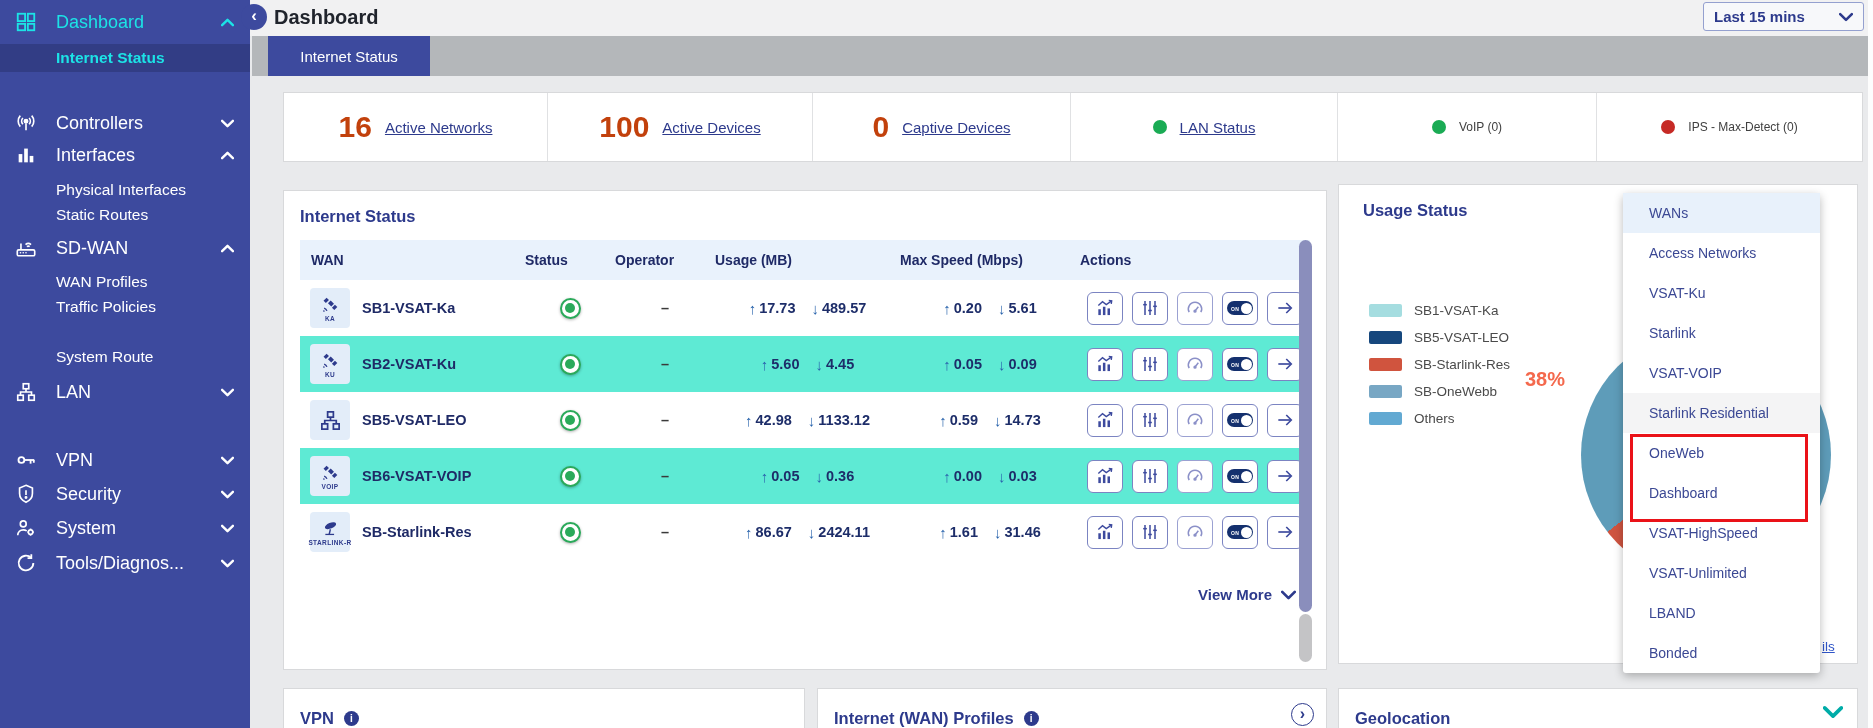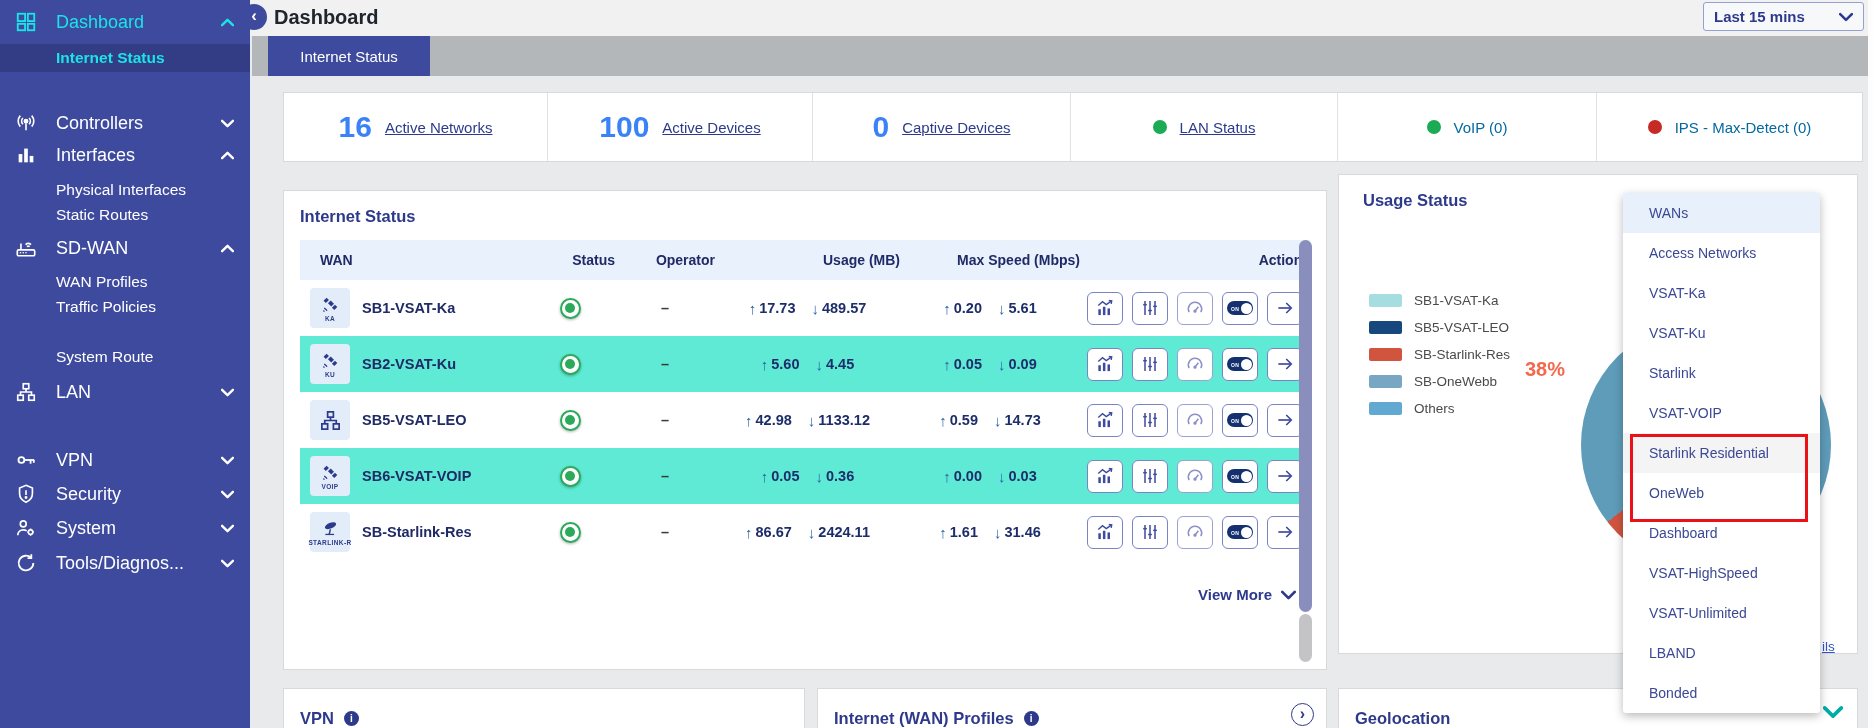--- a/index.html
+++ b/index.html
@@ -40,31 +40,31 @@
 
   
   .panel{position:absolute;background:#fff;border:1px solid #d8d9db;box-sizing:border-box}
   .panel-title{font-size:16.5px;font-weight:700;color:#2d3a8c}
 
   
   #stats-panel{left:283px;top:92px;width:1580px;height:70px;display:grid;
     grid-template-columns:263px 265px 258px 267px 259px 1fr}
   .stat-cell{display:flex;align-items:center;justify-content:center;gap:13px;border-left:1px solid #e0e1e3}
   .stat-cell:first-child{border-left:none}
-  .stat-num{font-size:30px;font-weight:700;color:#3b82f6}
+  .stat-num{font-size:30px;font-weight:700;color:#c2410c}
   .stat-link{font-size:15px;color:#2d3a8c;font-weight:500;text-decoration:underline;cursor:pointer}
-  .stat-plain{font-size:15px;color:#0369a1;font-weight:500;cursor:pointer}
+  .stat-plain{font-size:12px;color:#404040;font-weight:500;cursor:pointer}
   .stat-dot{width:14px;height:14px;border-radius:50%}
 
   
   #net-panel{left:283px;top:190px;width:1044px;height:480px;padding:16px 16px}
   .t-grid{display:grid;grid-template-columns:225px 90px 100px 185px 180px 1fr;align-items:center}
   .t-head{margin-top:14px;height:40px;background:#e9f2fc;font-size:14px;font-weight:700;color:#1f2a66}
-  .t-head>div{text-align:right}
-  .t-head .h-wan{text-align:left;padding-left:20px}
+  .t-head>div{text-align:left}
+  .t-head .h-wan{text-align:left;padding-left:11px}
   .t-row{height:56px;font-size:14.5px;color:#1f2a66}
   .t-row.alt{background:#5eead4}
   .c-wan{display:flex;align-items:center;gap:12px;padding-left:10px}
   .wan-tile{width:40px;height:40px;background:#e3edf9;border-radius:4px;display:flex;flex-direction:column;
     align-items:center;justify-content:center;color:#2d3a8c;flex:none}
   .wan-tile svg{width:19px;height:19px}
   .wan-cap{font-size:6.5px;font-weight:700;letter-spacing:.4px;margin-top:1px;white-space:nowrap}
   .wan-name{font-weight:700;font-size:14.5px}
   .c-center{display:flex;justify-content:center}
   .ring{width:17px;height:17px;border:2.5px solid #2aaa5a;border-radius:50%;position:relative;
@@ -85,21 +85,21 @@
   .toggle-on{position:absolute;left:4px;top:4.5px;font-size:5px;color:#fff;font-weight:700;letter-spacing:.3px}
   #view-more{display:flex;justify-content:flex-end;align-items:center;gap:9px;margin-top:26px;
     padding-right:14px;color:#2d3a8c;font-weight:700;font-size:15px;cursor:pointer}
   #view-more .sb-chev{position:static;width:15px;height:10px;color:#2d3a8c}
 
   
   #tbl-scroll-thumb{left:1299px;top:240px;width:13px;height:372px;background:#8a8ebc;border-radius:7px;z-index:4}
   #tbl-scroll-stub{left:1299px;top:614px;width:13px;height:48px;background:#c4c4c6;border-radius:7px;z-index:4}
 
   
-  #usage-panel{left:1338px;top:174px;width:520px;height:480px;overflow:hidden}
+  #usage-panel{left:1338px;top:184px;width:520px;height:480px;overflow:hidden}
   #usage-title{position:absolute;left:24px;top:16px}
   .lg-row{position:absolute;left:30px;display:flex;align-items:center;gap:12px;height:14px}
   .lg-swatch{width:33px;height:13px;border-radius:2px;flex:none}
   .lg-label{font-size:13.5px;color:#4a4a4a;white-space:nowrap}
   #pie-callout{position:absolute;left:186px;top:183px;font-size:20px;font-weight:700;color:#f4694d}
   #pie{position:absolute;left:242px;top:145px;width:250px;height:250px;border-radius:50%;
     background:conic-gradient(#5e9cb9 0deg 197deg,#cf5440 197deg 232deg,#5e9cb9 232deg 360deg);z-index:1}
   #details-link{position:absolute;left:1822px;top:639px;font-size:13.5px;color:#2f55c8;
     text-decoration:underline;z-index:6;cursor:pointer}
 
@@ -809,21 +809,20 @@
 
   <div id="pie-callout">38%</div>
   <div id="pie"></div>
 </div>
 
 <a id="details-link">ils</a>
 
 <div id="wan-dropdown">
   <div class="dd-item selected">WANs</div>
   <div class="dd-item">Access Networks</div>
-  <div class="dd-item">VSAT-Ka</div>
   <div class="dd-item">VSAT-Ku</div>
   <div class="dd-item">Starlink</div>
   <div class="dd-item">VSAT-VOIP</div>
   <div class="dd-item hovered">Starlink Residential</div>
   <div class="dd-item">OneWeb</div>
   <div class="dd-item">Dashboard</div>
   <div class="dd-item">VSAT-HighSpeed</div>
   <div class="dd-item">VSAT-Unlimited</div>
   <div class="dd-item">LBAND</div>
   <div class="dd-item">Bonded</div>

